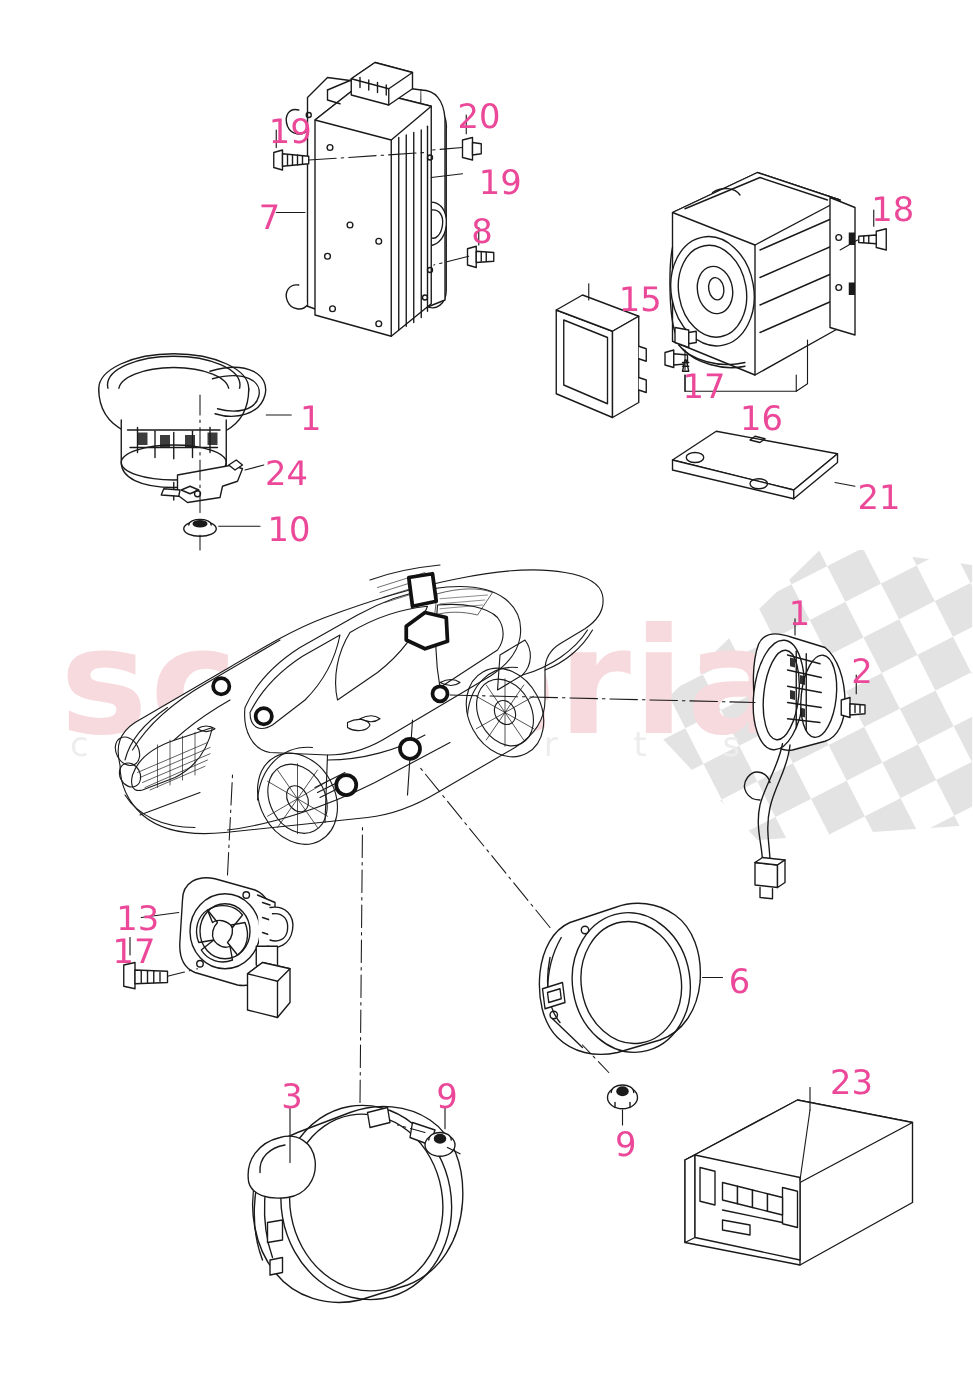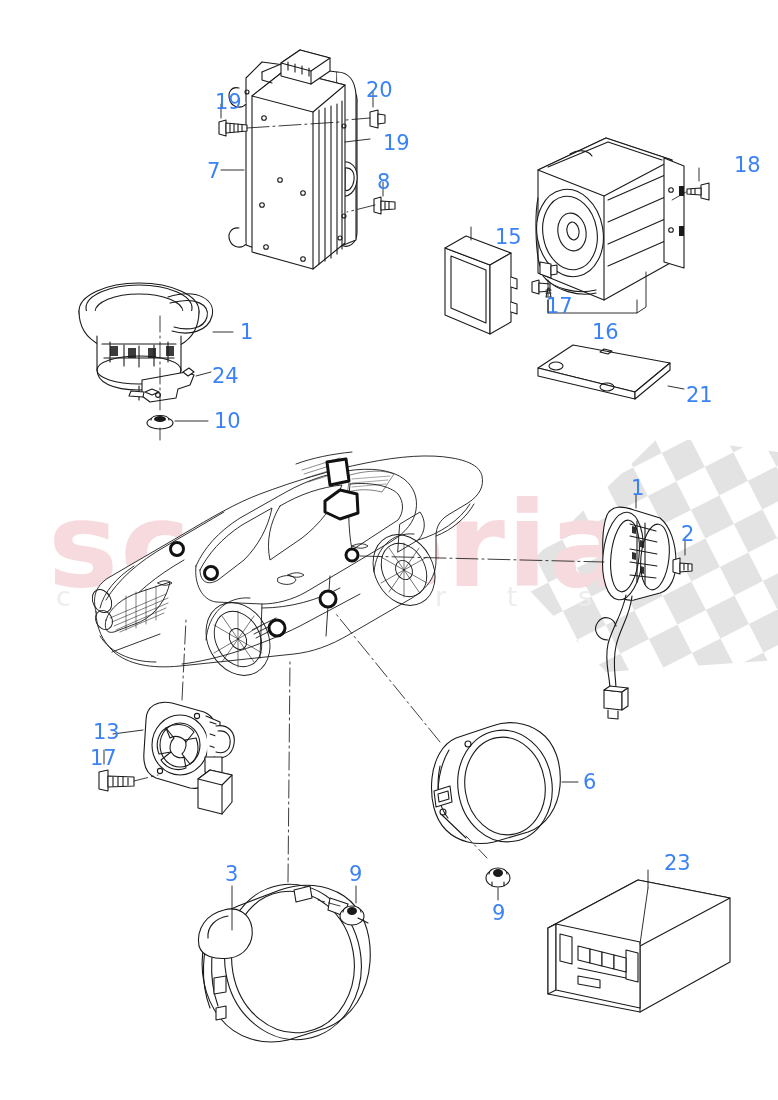--- a/index.html
+++ b/index.html
@@ -33,22 +33,22 @@
     font-size:27px;
     font-weight:400;
     letter-spacing:26px;
     color:#ededed;
     line-height:1;
     white-space:nowrap;
   }
   .lbl{
     position:absolute;
     font-family:"DejaVu Sans", sans-serif;
-    font-size:21px;
-    color:#3b82f6;
+    font-size:27px;
+    color:#ec4899;
     line-height:1;
     white-space:nowrap;
   }
 </style>
 </head>
 <body>
 
 <div id="page">
 
   <div id="wm-layer">
@@ -559,21 +559,21 @@
 
     </g>
   </svg>
 
   <div id="label-layer">
     <div class="lbl" style="left:207px;top:161px;">7</div>
     <div class="lbl" style="left:215px;top:92px;">19</div>
     <div class="lbl" style="left:366px;top:80px;">20</div>
     <div class="lbl" style="left:383px;top:133px;">19</div>
     <div class="lbl" style="left:377px;top:172px;">8</div>
-    <div class="lbl" style="left:734px;top:155px;">18</div>
+    <div class="lbl" style="left:697px;top:155px;">18</div>
     <div class="lbl" style="left:546px;top:296px;">17</div>
     <div class="lbl" style="left:592px;top:322px;">16</div>
     <div class="lbl" style="left:460px;top:227px;margin-left:35px;">15</div>
     <div class="lbl" style="left:686px;top:385px;">21</div>
     <div class="lbl" style="left:240px;top:322px;">1</div>
     <div class="lbl" style="left:212px;top:366px;">24</div>
     <div class="lbl" style="left:214px;top:411px;">10</div>
     <div class="lbl" style="left:631px;top:478px;">1</div>
     <div class="lbl" style="left:681px;top:524px;">2</div>
     <div class="lbl" style="left:93px;top:722px;">13</div>

